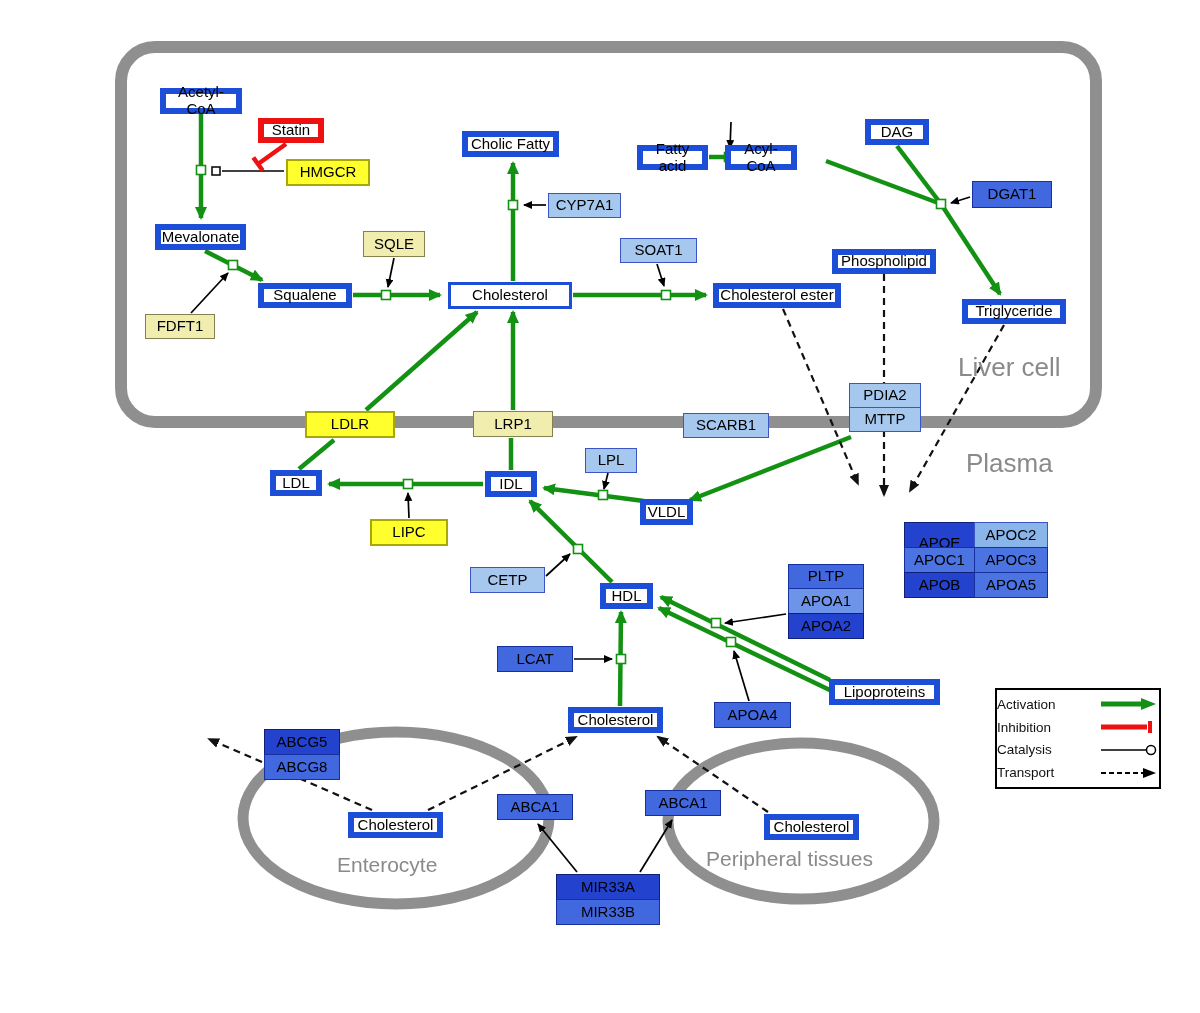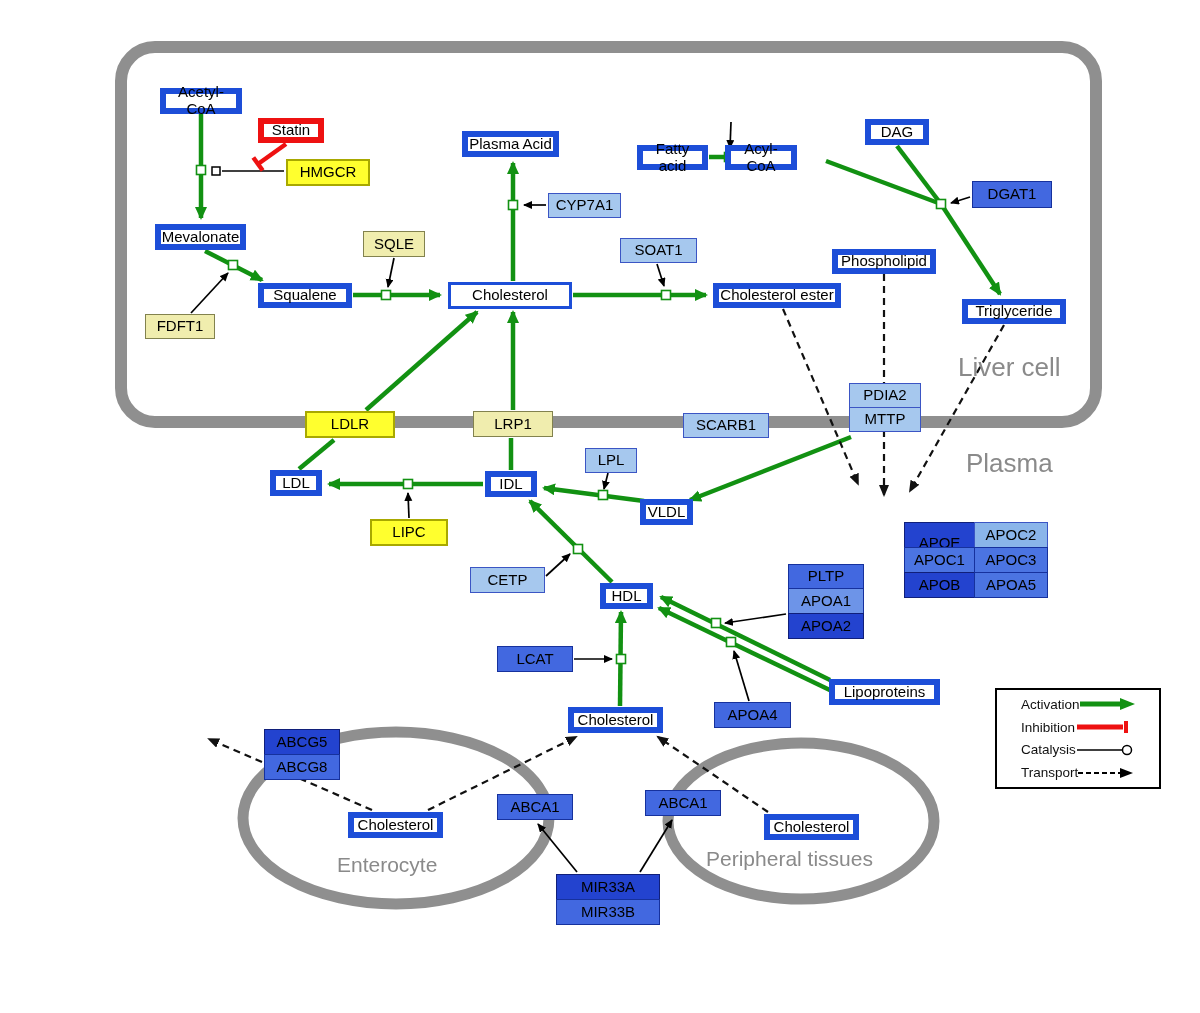--- a/index.html
+++ b/index.html
@@ -14,21 +14,21 @@
   .paleyellow{background:#f0edae;border:1.5px solid #82824e}
   .lightblue{background:#a6c8ee;border:1.5px solid #3b55c4}
   .medblue{background:#4268e0;border:1.5px solid #16319d}
   .bluelight2{background:#6d94e8;border:1.5px solid #16319d}
   .darkblue{background:#2343cf;border:1.5px solid #101f7a}
   .skyblue{background:#8ab5ea;border:1.5px solid #3b55c4}
   .bluemid2{background:#4b74e2;border:1.5px solid #16319d}
   .region-label{position:absolute;z-index:2;color:#8a8a8a;font-weight:normal}
   .legend{position:absolute;z-index:2;left:995px;top:688px;width:166px;height:101px;
           border:2px solid #000;background:#fff;display:flex;flex-direction:column;
-          justify-content:space-evenly;padding:3px 24px}
+          justify-content:space-evenly;padding:3px 0}
   .legend-row{display:flex;align-items:center;justify-content:space-between;height:23px}
   .legend-label{font-size:13.5px;color:#111}
 </style>
 </head>
 <body>
 
 <div class="canvas">
 
   <svg class="edges" width="1200" height="1013" viewBox="0 0 1200 1013">
     <defs>
@@ -127,21 +127,21 @@
   </svg>
 
   <div class="node white" style="left:160px;top:88px;width:82px;height:26px">Acetyl-CoA</div>
   <div class="node white" style="left:258px;top:118px;width:66px;height:25px;border-color:#ee1111">Statin</div>
   <div class="node yellow" style="left:286px;top:159px;width:84px;height:27px">HMGCR</div>
   <div class="node white" style="left:155px;top:224px;width:91px;height:26px">Mevalonate</div>
   <div class="node paleyellow" style="left:363px;top:231px;width:62px;height:26px">SQLE</div>
   <div class="node paleyellow" style="left:145px;top:314px;width:70px;height:25px">FDFT1</div>
   <div class="node white" style="left:258px;top:283px;width:94px;height:25px">Squalene</div>
   <div class="node white thick" style="left:448px;top:282px;width:124px;height:27px">Cholesterol</div>
-  <div class="node white" style="left:462px;top:131px;width:97px;height:26px">Plasma Acid</div>
+  <div class="node white" style="left:462px;top:131px;width:97px;height:26px">Cholic Fatty</div>
   <div class="node lightblue" style="left:548px;top:193px;width:73px;height:25px">CYP7A1</div>
   <div class="node lightblue" style="left:620px;top:238px;width:77px;height:25px">SOAT1</div>
   <div class="node white" style="left:713px;top:283px;width:128px;height:25px">Cholesterol ester</div>
   <div class="node white" style="left:637px;top:145px;width:71px;height:25px">Fatty acid</div>
   <div class="node white" style="left:725px;top:145px;width:72px;height:25px">Acyl-CoA</div>
   <div class="node white" style="left:865px;top:119px;width:64px;height:26px">DAG</div>
   <div class="node medblue" style="left:972px;top:181px;width:80px;height:27px">DGAT1</div>
   <div class="node white" style="left:832px;top:249px;width:104px;height:25px">Phospholipid</div>
   <div class="node white" style="left:962px;top:299px;width:104px;height:25px">Triglyceride</div>
 

